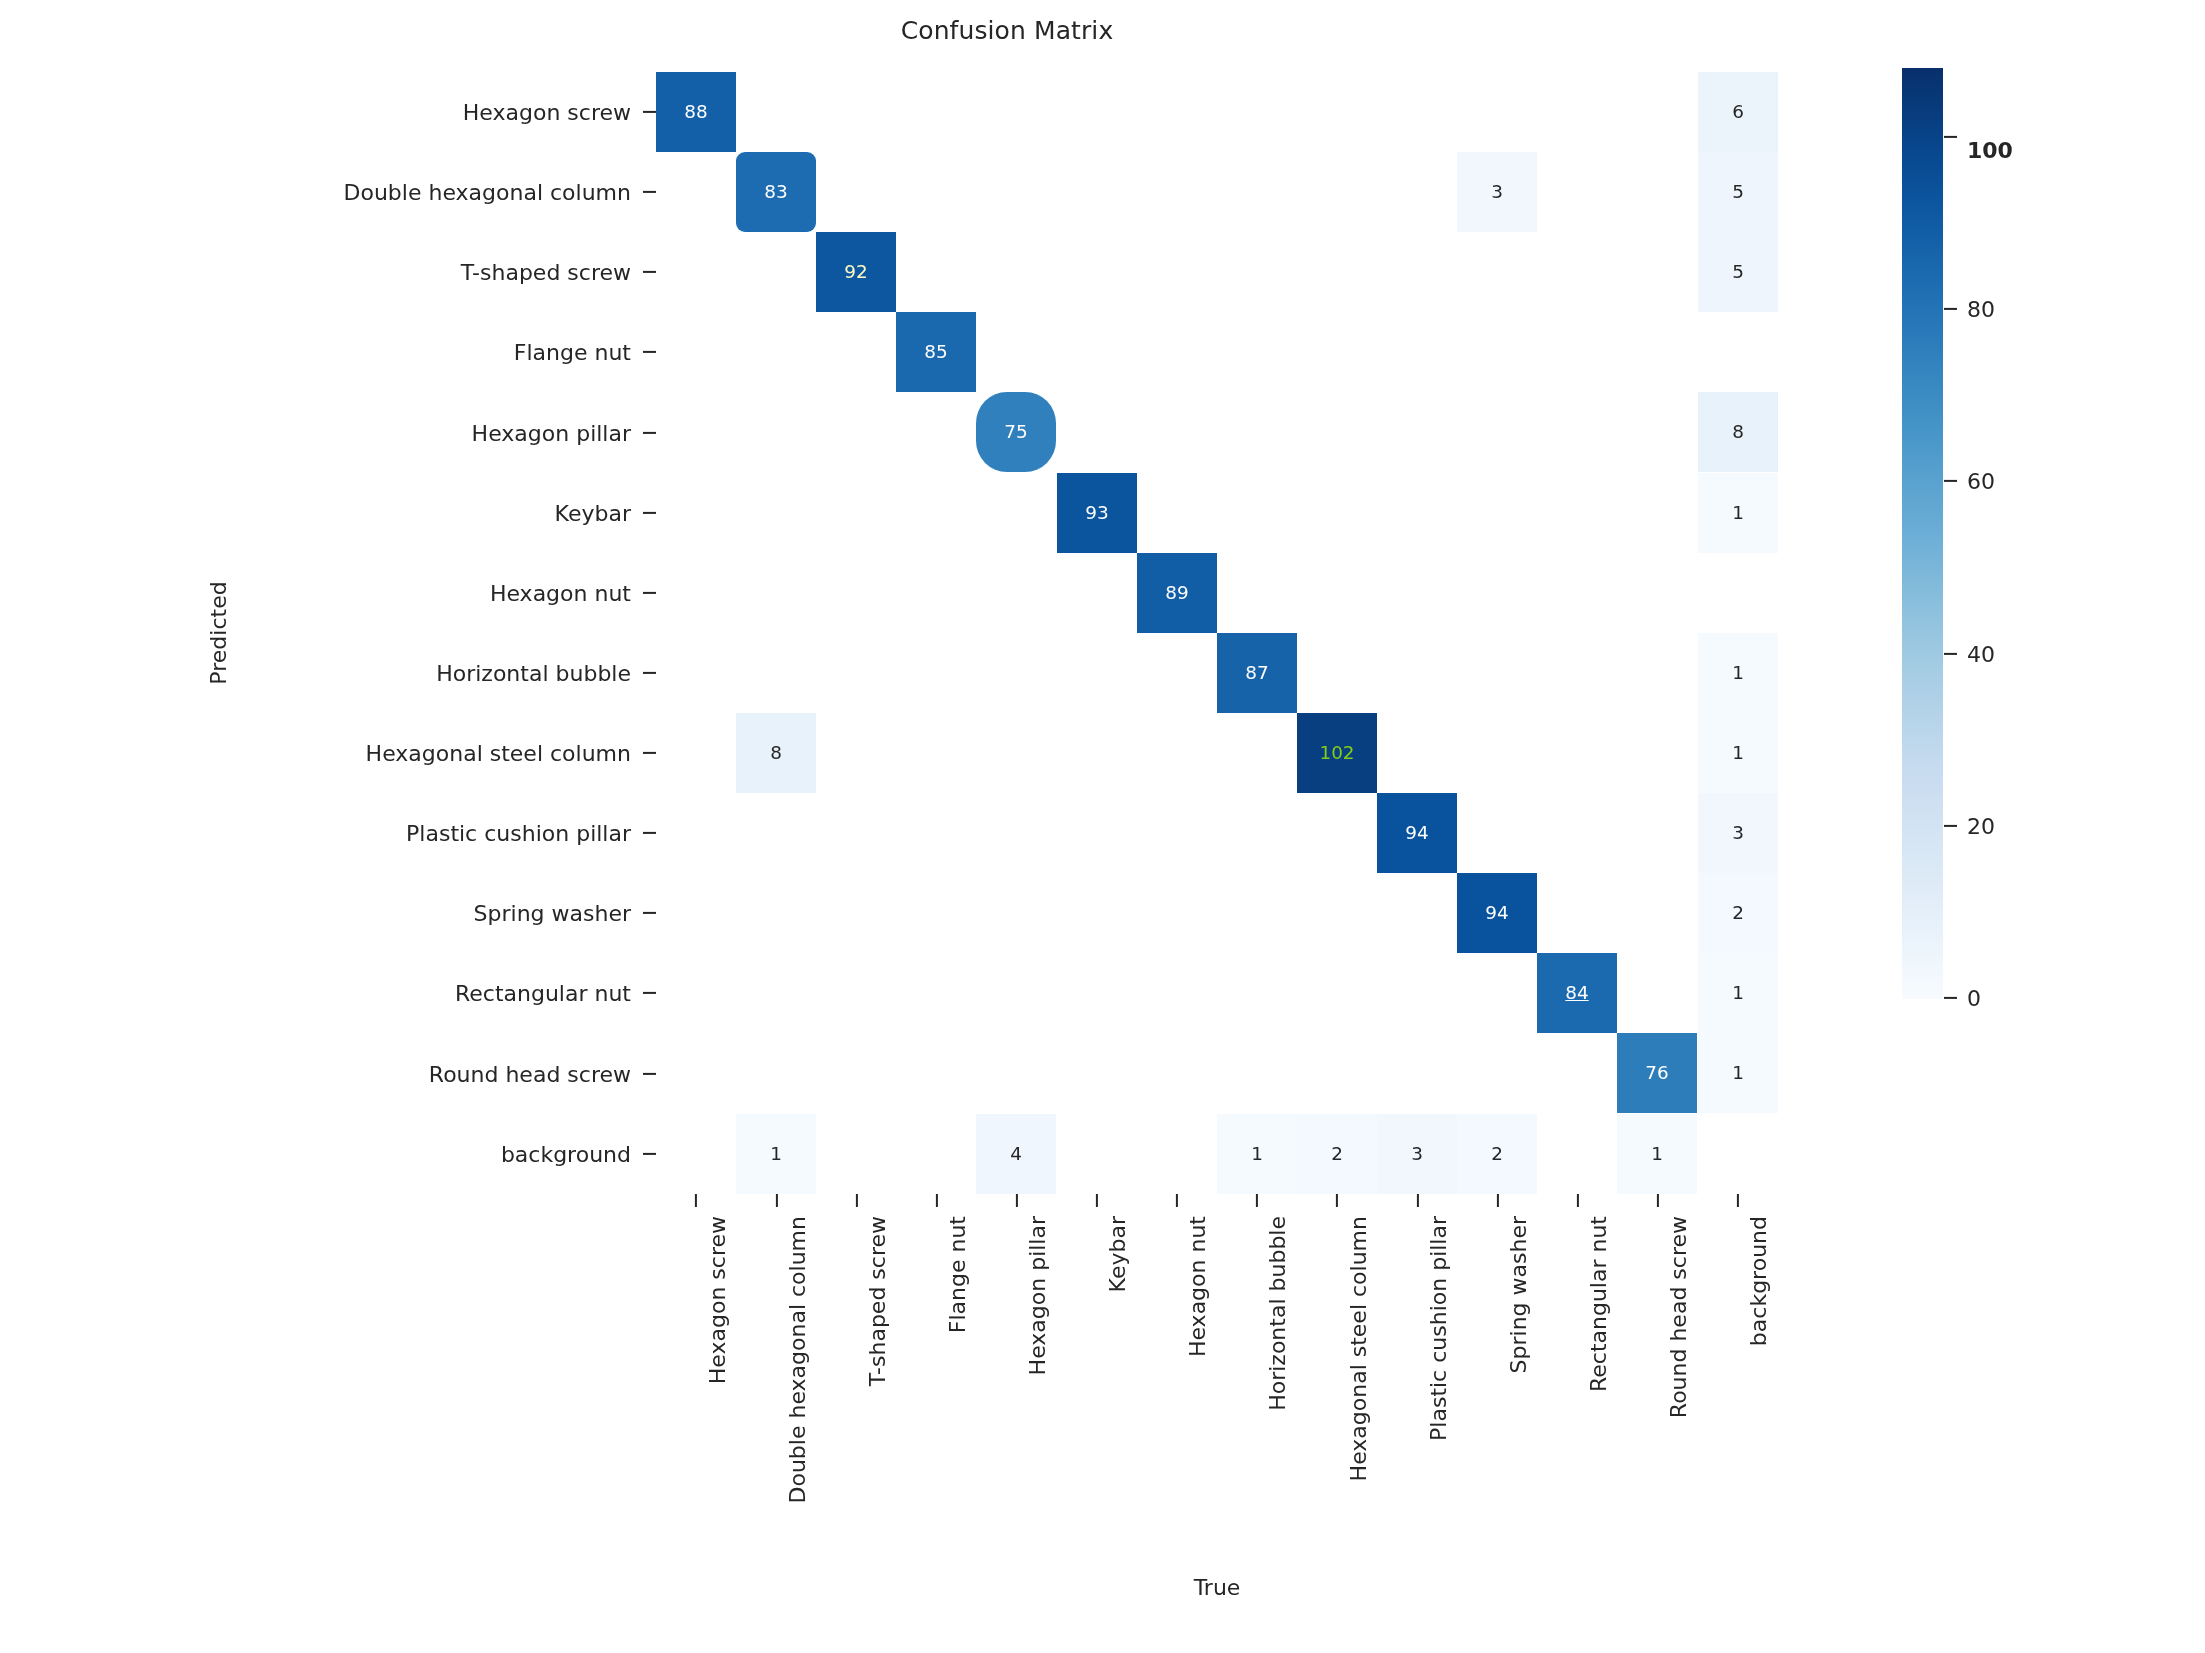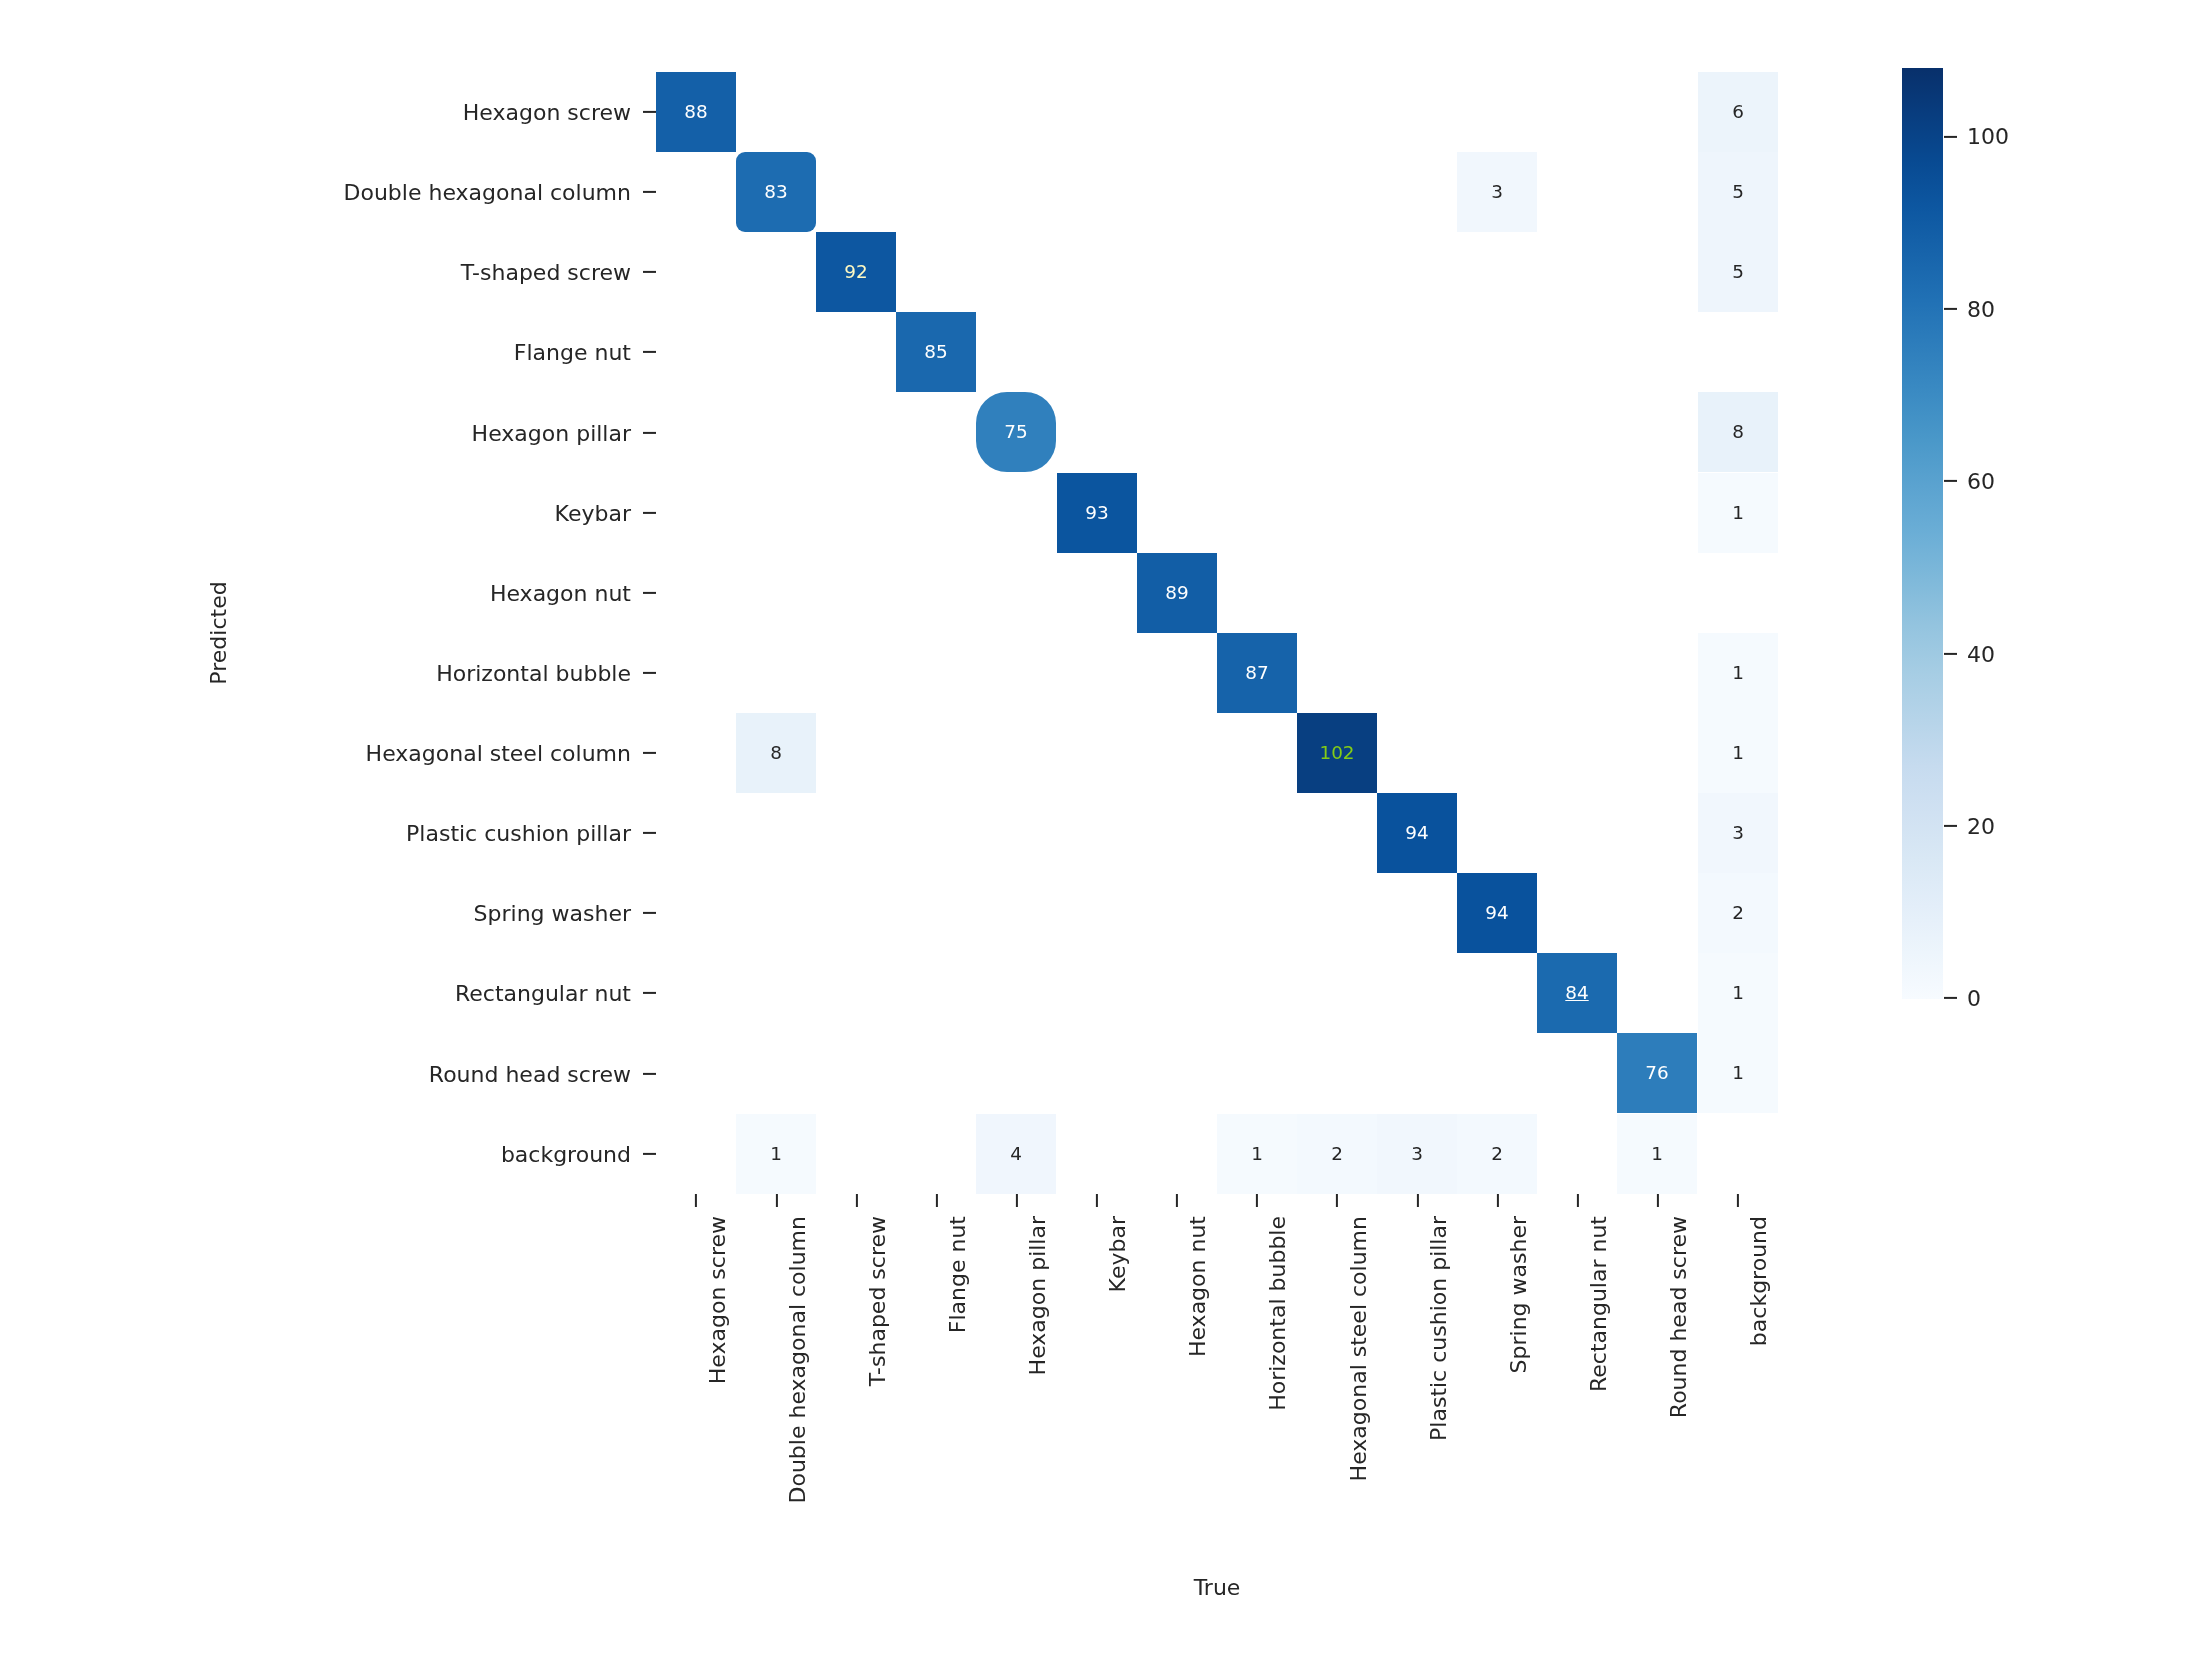--- a/index.html
+++ b/index.html
@@ -149,20 +149,21 @@
     color: #262626;
     white-space: nowrap;
     transform: translateY(-50%);
   }
 </style>
 </head>
 <body>
 
 <div id="figure">
 
+  <div id="chart-title">Confusion Matrix</div>
 
   <div id="heatmap-area">
       <div class="hm-cell" style="left: 0px; top: 0px; background: rgb(20, 96, 168);">
         <span class="cell-text" style="color: rgb(255, 255, 255);">88</span>
       </div>
       <div class="hm-cell" style="left: 80px; top: 0px; background: rgb(255, 255, 255);"></div>
       <div class="hm-cell" style="left: 160px; top: 0px; background: rgb(255, 255, 255);"></div>
       <div class="hm-cell" style="left: 240px; top: 0px; background: rgb(255, 255, 255);"></div>
       <div class="hm-cell" style="left: 320px; top: 0px; background: rgb(255, 255, 255);"></div>
       <div class="hm-cell" style="left: 401px; top: 0px; background: rgb(255, 255, 255);"></div>
@@ -494,17 +495,17 @@
       <div class="cb-tick-label" style="top: 998px;">0</div>
       <div class="cb-tick-mark" style="top: 826px;"></div>
       <div class="cb-tick-label" style="top: 826px;">20</div>
       <div class="cb-tick-mark" style="top: 654px;"></div>
       <div class="cb-tick-label" style="top: 654px;">40</div>
       <div class="cb-tick-mark" style="top: 481px;"></div>
       <div class="cb-tick-label" style="top: 481px;">60</div>
       <div class="cb-tick-mark" style="top: 309px;"></div>
       <div class="cb-tick-label" style="top: 309px;">80</div>
       <div class="cb-tick-mark" style="top: 137px;"></div>
-      <div class="cb-tick-label" style="top: 136px;">100</div>
+      <div class="cb-tick-label" style="top: 150px; font-weight: bold;">100</div>
     </div>
 
 </div>
 
 
 </body></html>

